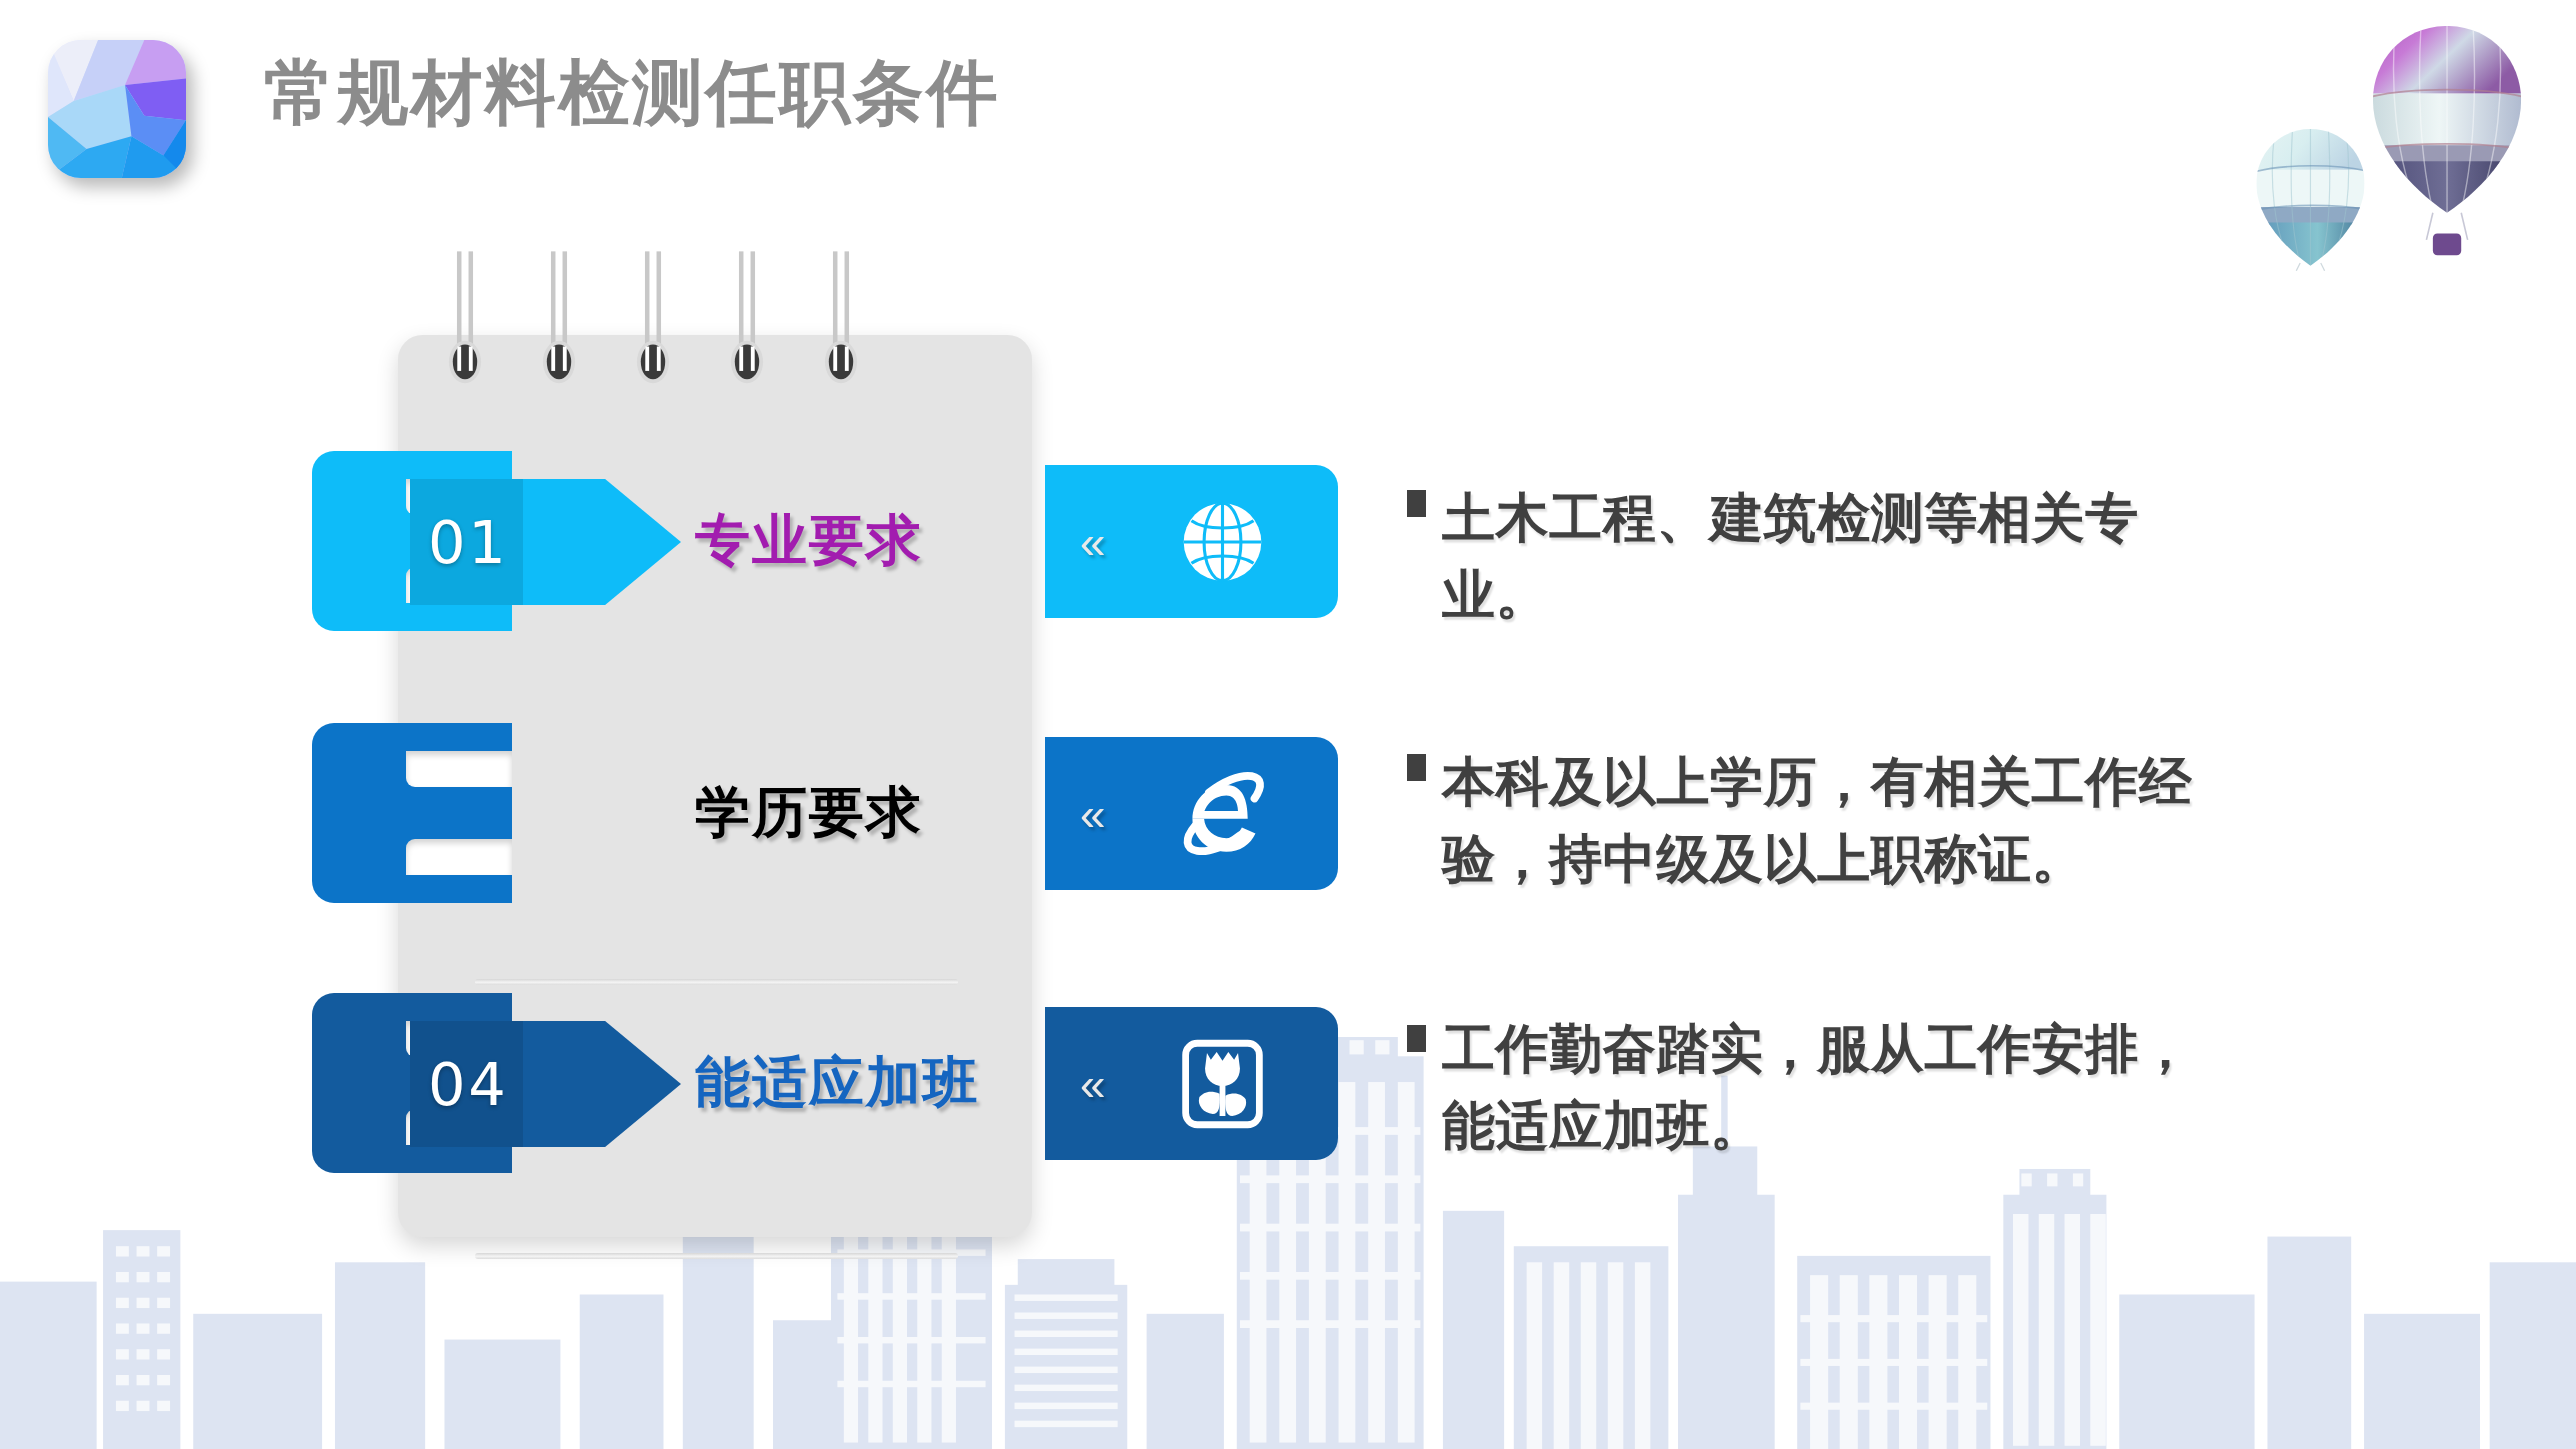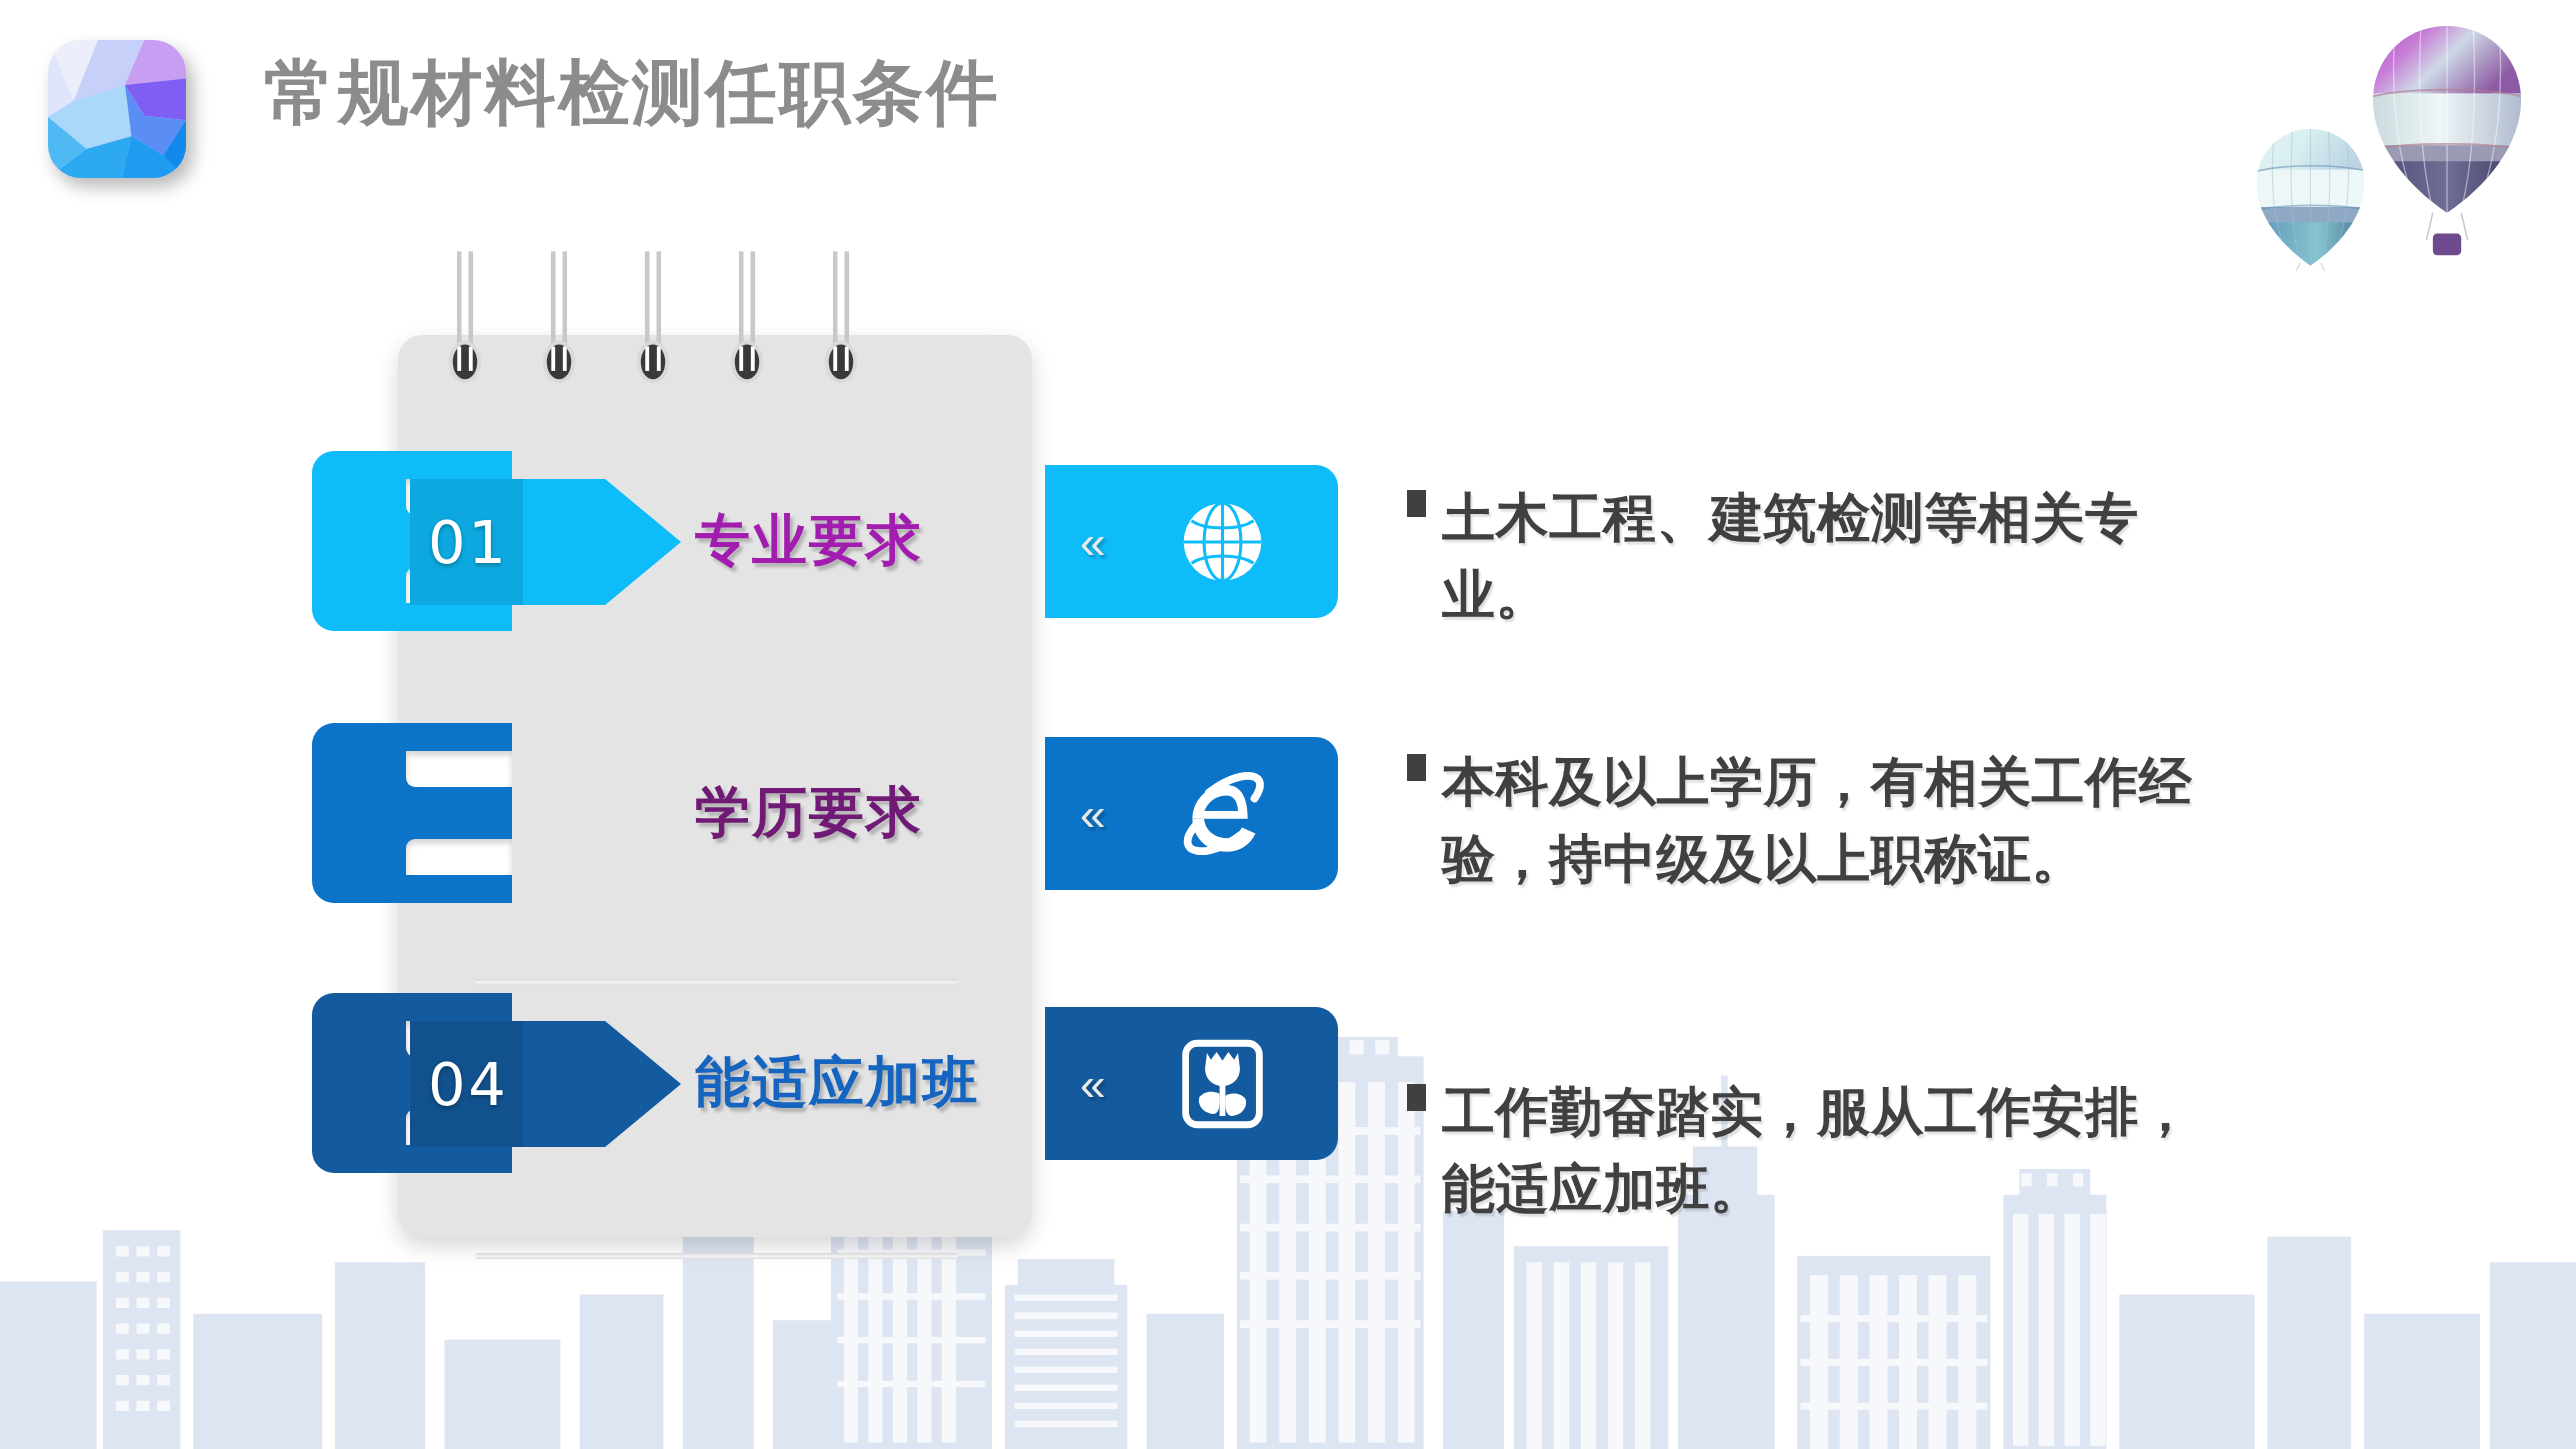--- a/index.html
+++ b/index.html
@@ -200,21 +200,21 @@
   }
 
   
   .bullet {
     position: absolute;
     left: 1407px;
     width: 837px;
   }
   #bullet-0 { top: 480px; }
   #bullet-1 { top: 744px; }
-  #bullet-2 { top: 1074px; }
+  #bullet-2 { top: 1015px; font-family: Liberation Mono, monospace; }
 
   .bullet-marker {
     position: absolute;
     left: 0;
     top: 10.3px;
     width: 19.3px;
     height: 27px;
     background: #404040;
   }
   .bullet-text {
@@ -547,21 +547,21 @@
       </g>
     </svg>
   </div>
 </div>
 
 <div class="row" id="row-1">
   <div class="bracket" style="background:#0c74c8">
     <div class="notch top"></div>
       <div class="notch bottom"></div>
   </div>
-  <div class="row-label" style="color:#701a75">学历要求</div>
+  <div class="row-label" style="color:#000000">学历要求</div>
   <div class="icon-panel" style="background:#0c74c8">
     <span class="chev">«</span>
     <svg class="panel-icon" viewBox="0 0 100 100">
       <g fill="none" stroke="#ffffff" stroke-width="8" stroke-linecap="round">
         <path d="M83 34 C92 21 90 13 80 11 C68 9 50 17 36 28"></path>
         <path d="M22 62 C10 76 12 86 24 88 C36 90 54 83 68 72"></path>
       </g>
       <path d="M54 20 C33 20 19 37 19 55 L76 55 C76 36 71 20 54 20 Z
                M30 55 C30 43 40 31 54 31 C65 31 66 44 66 47 L30 47 Z" fill="#ffffff"></path>
       <path d="M19 55 C19 74 34 89 54 89 C68 89 79 81 84 70 L70 64 C66 71 61 75 54 75 C42 75 32 67 31 55 Z" fill="#ffffff"></path>

